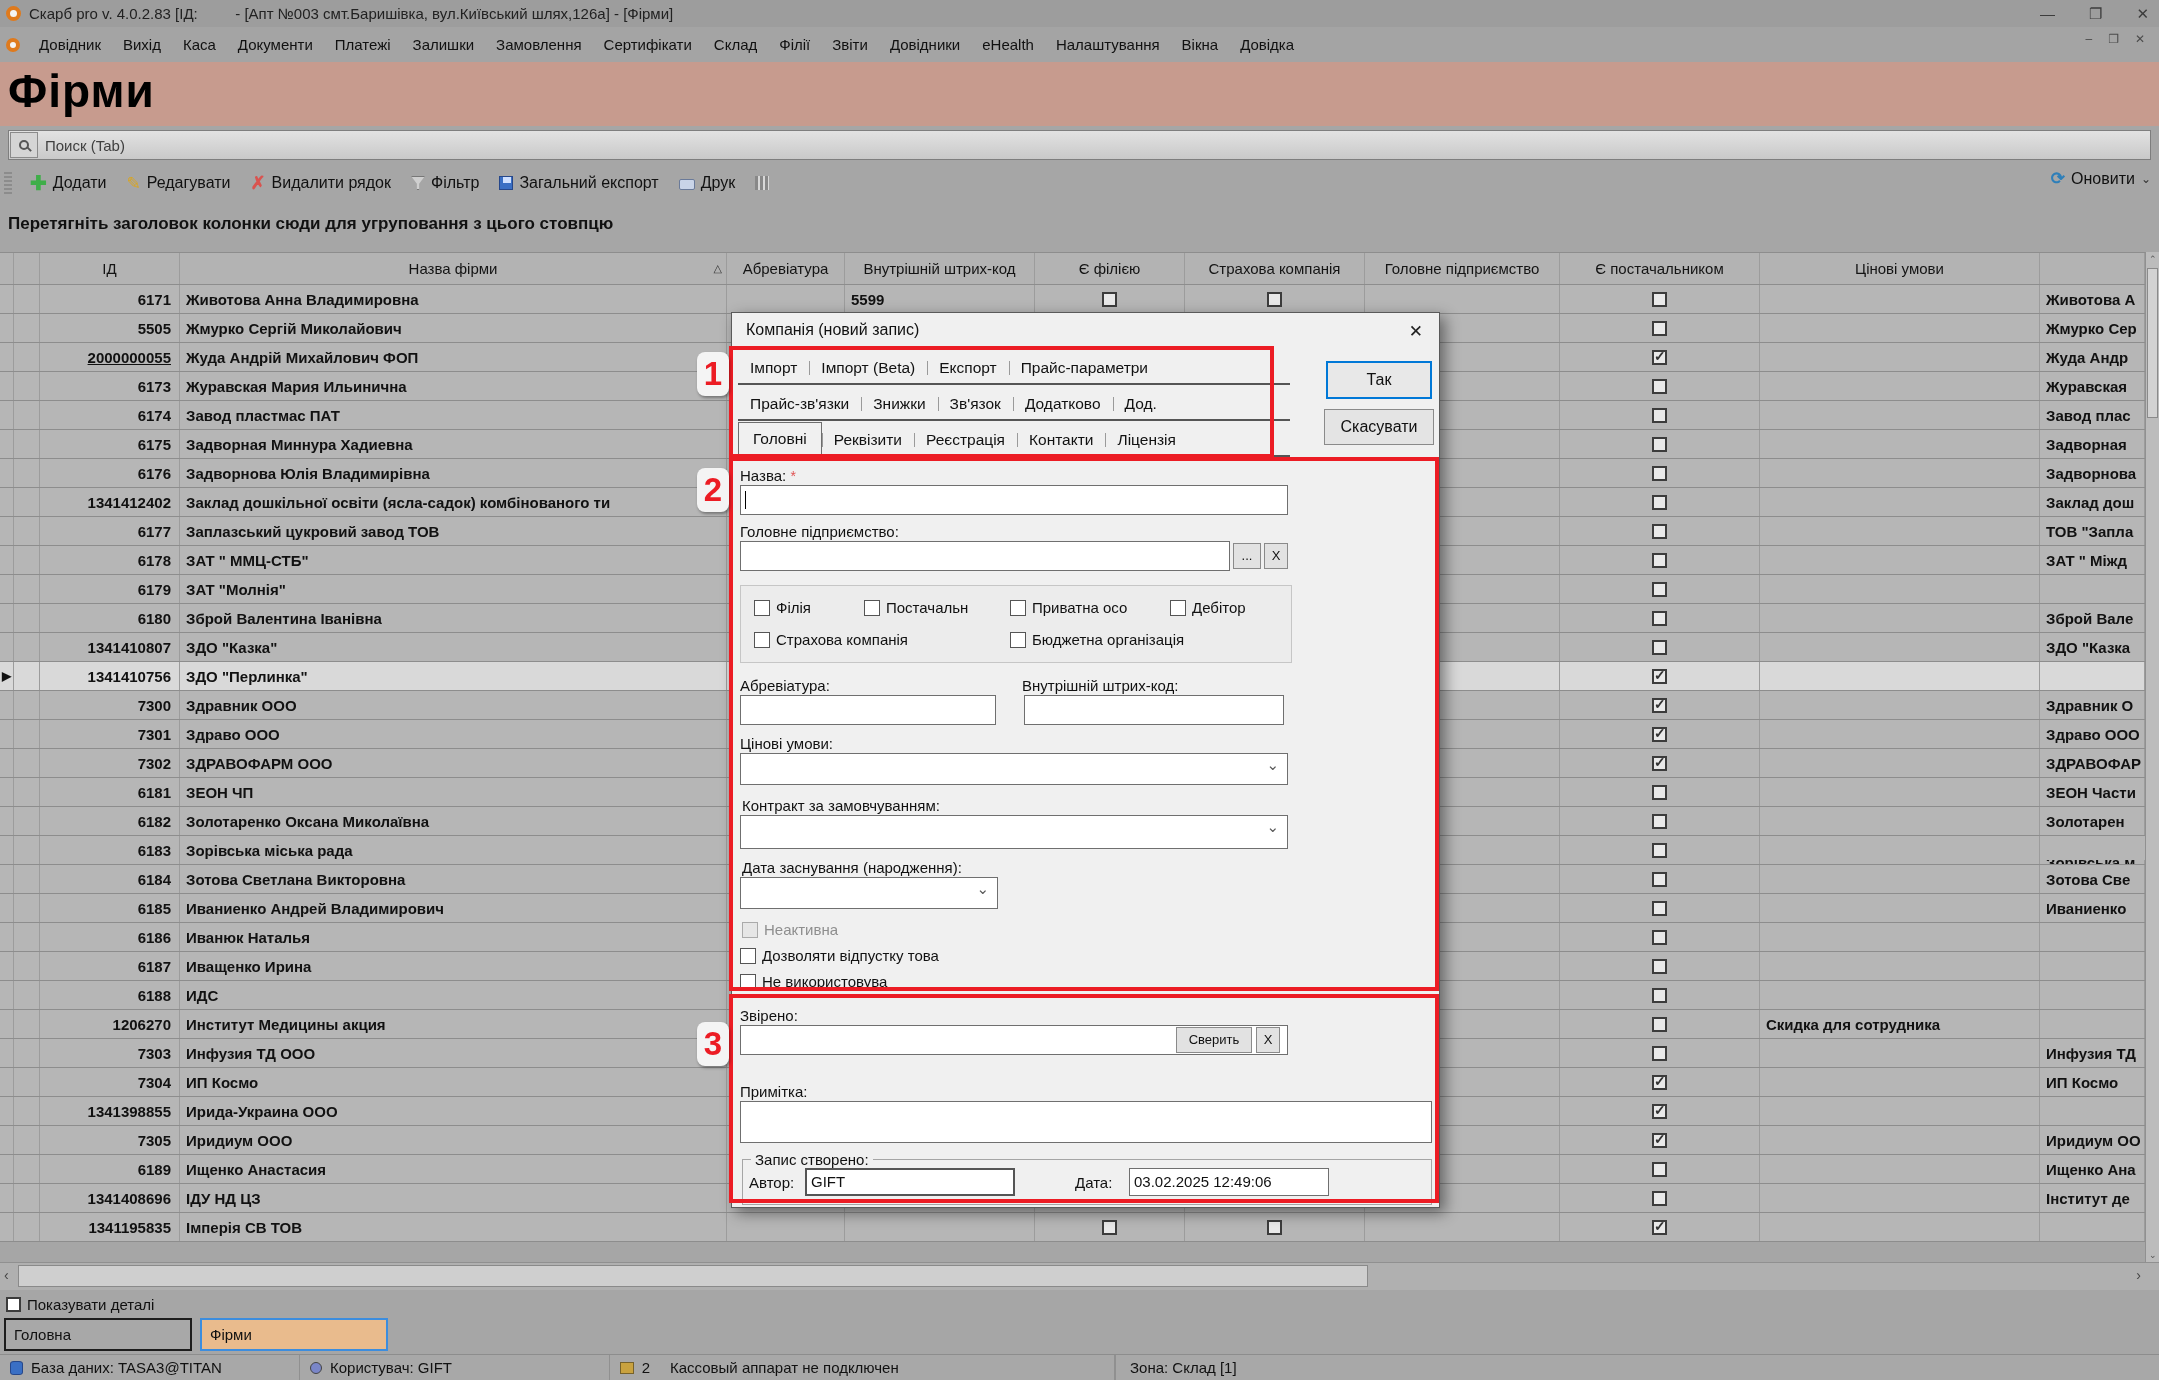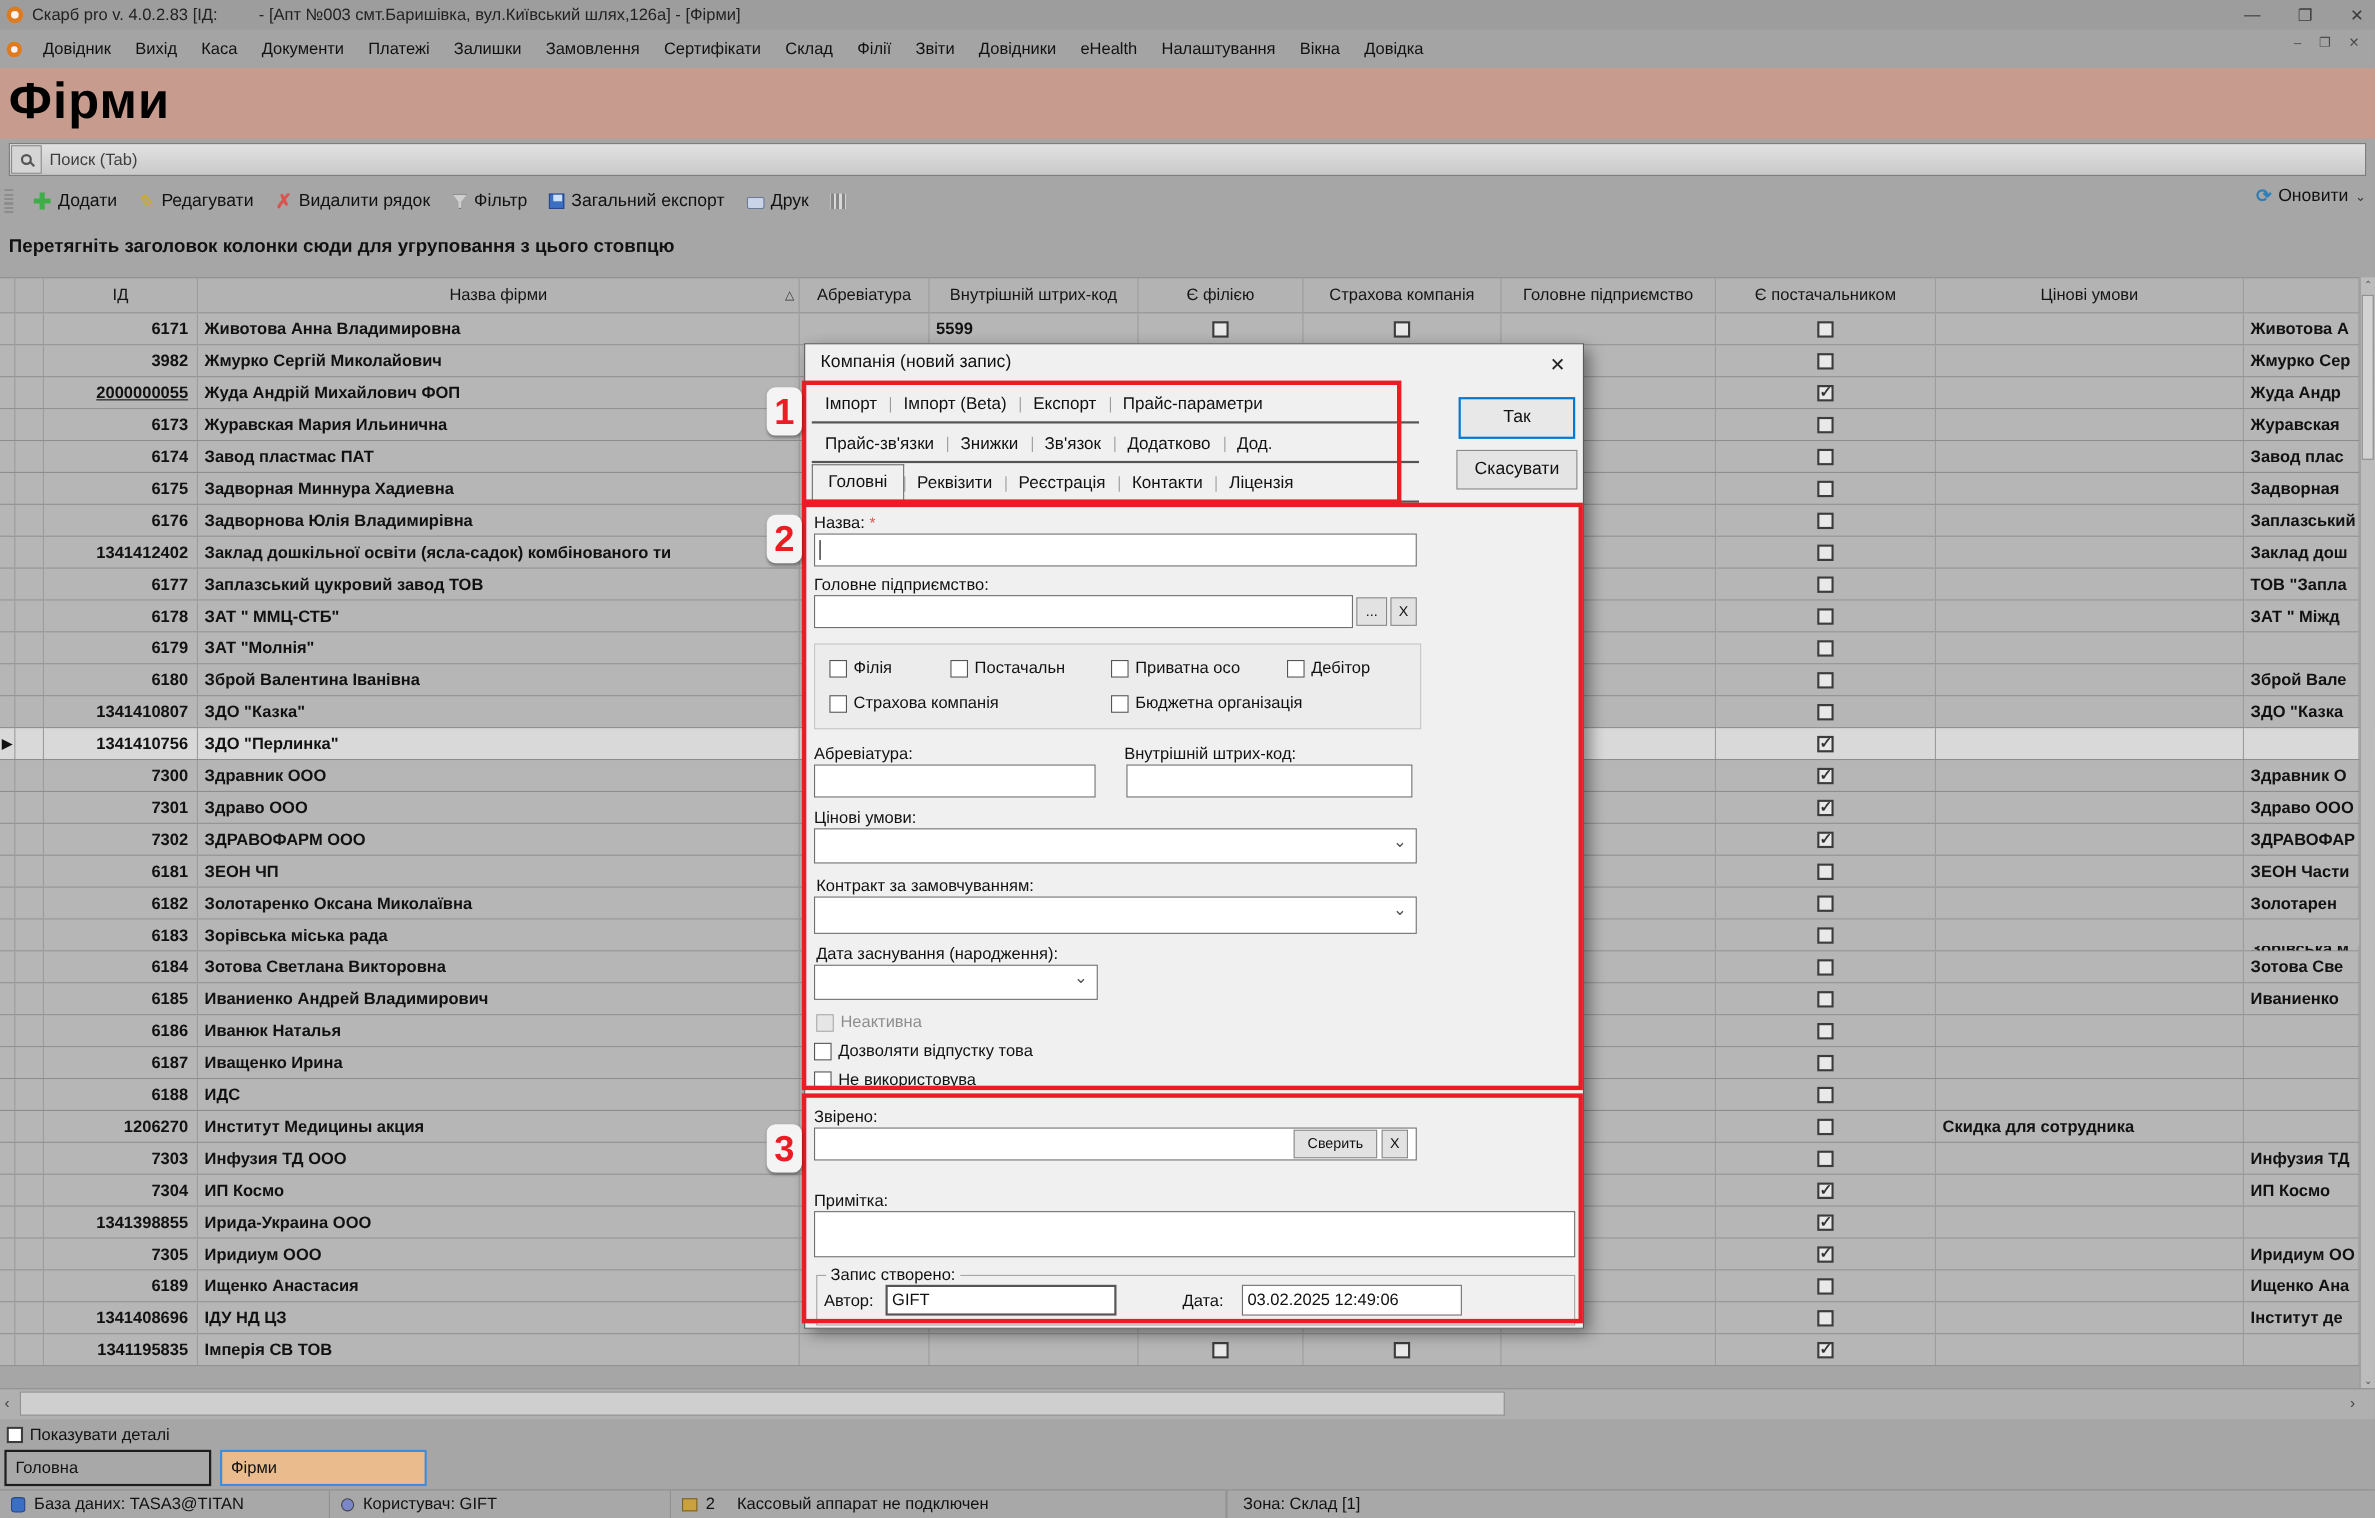--- a/index.html
+++ b/index.html
@@ -241,21 +241,21 @@
         <div class="cell" style="width: 195px;"></div>
         <div class="cell ctr" style="width: 200px;">
           <span class="cb"></span>
         </div>
         <div class="cell txt" style="width: 280px;"></div>
         <div class="cell txt" style="width: 105px;">Животова А</div>
       </div>
       <div class="g-row">
         <div class="cell marker" style="width: 14px;"></div>
         <div class="cell" style="width: 26px;"></div>
-        <div class="cell num" style="width: 140px;">3982</div>
+        <div class="cell num" style="width: 140px;">5505</div>
         <div class="cell txt" style="width: 547px;">Жмурко Сергій Миколайович</div>
         <div class="cell" style="width: 118px;"></div>
         <div class="cell txt" style="width: 190px;"></div>
         <div class="cell ctr" style="width: 150px;">
           <span class="cb"></span>
         </div>
         <div class="cell ctr" style="width: 180px;">
           <span class="cb"></span>
         </div>
         <div class="cell" style="width: 195px;"></div>
@@ -356,21 +356,21 @@
           <span class="cb"></span>
         </div>
         <div class="cell ctr" style="width: 180px;">
           <span class="cb"></span>
         </div>
         <div class="cell" style="width: 195px;"></div>
         <div class="cell ctr" style="width: 200px;">
           <span class="cb"></span>
         </div>
         <div class="cell txt" style="width: 280px;"></div>
-        <div class="cell txt" style="width: 105px;">Заплазський</div>
+        <div class="cell txt" style="width: 105px;">Задворнова</div>
       </div>
       <div class="g-row">
         <div class="cell marker" style="width: 14px;"></div>
         <div class="cell" style="width: 26px;"></div>
         <div class="cell num" style="width: 140px;">1341412402</div>
         <div class="cell txt" style="width: 547px; text-align: right;">Заклад дошкільної освіти (ясла-садок) комбінованого ти</div>
         <div class="cell" style="width: 118px;"></div>
         <div class="cell txt" style="width: 190px;"></div>
         <div class="cell ctr" style="width: 150px;">
           <span class="cb"></span>

